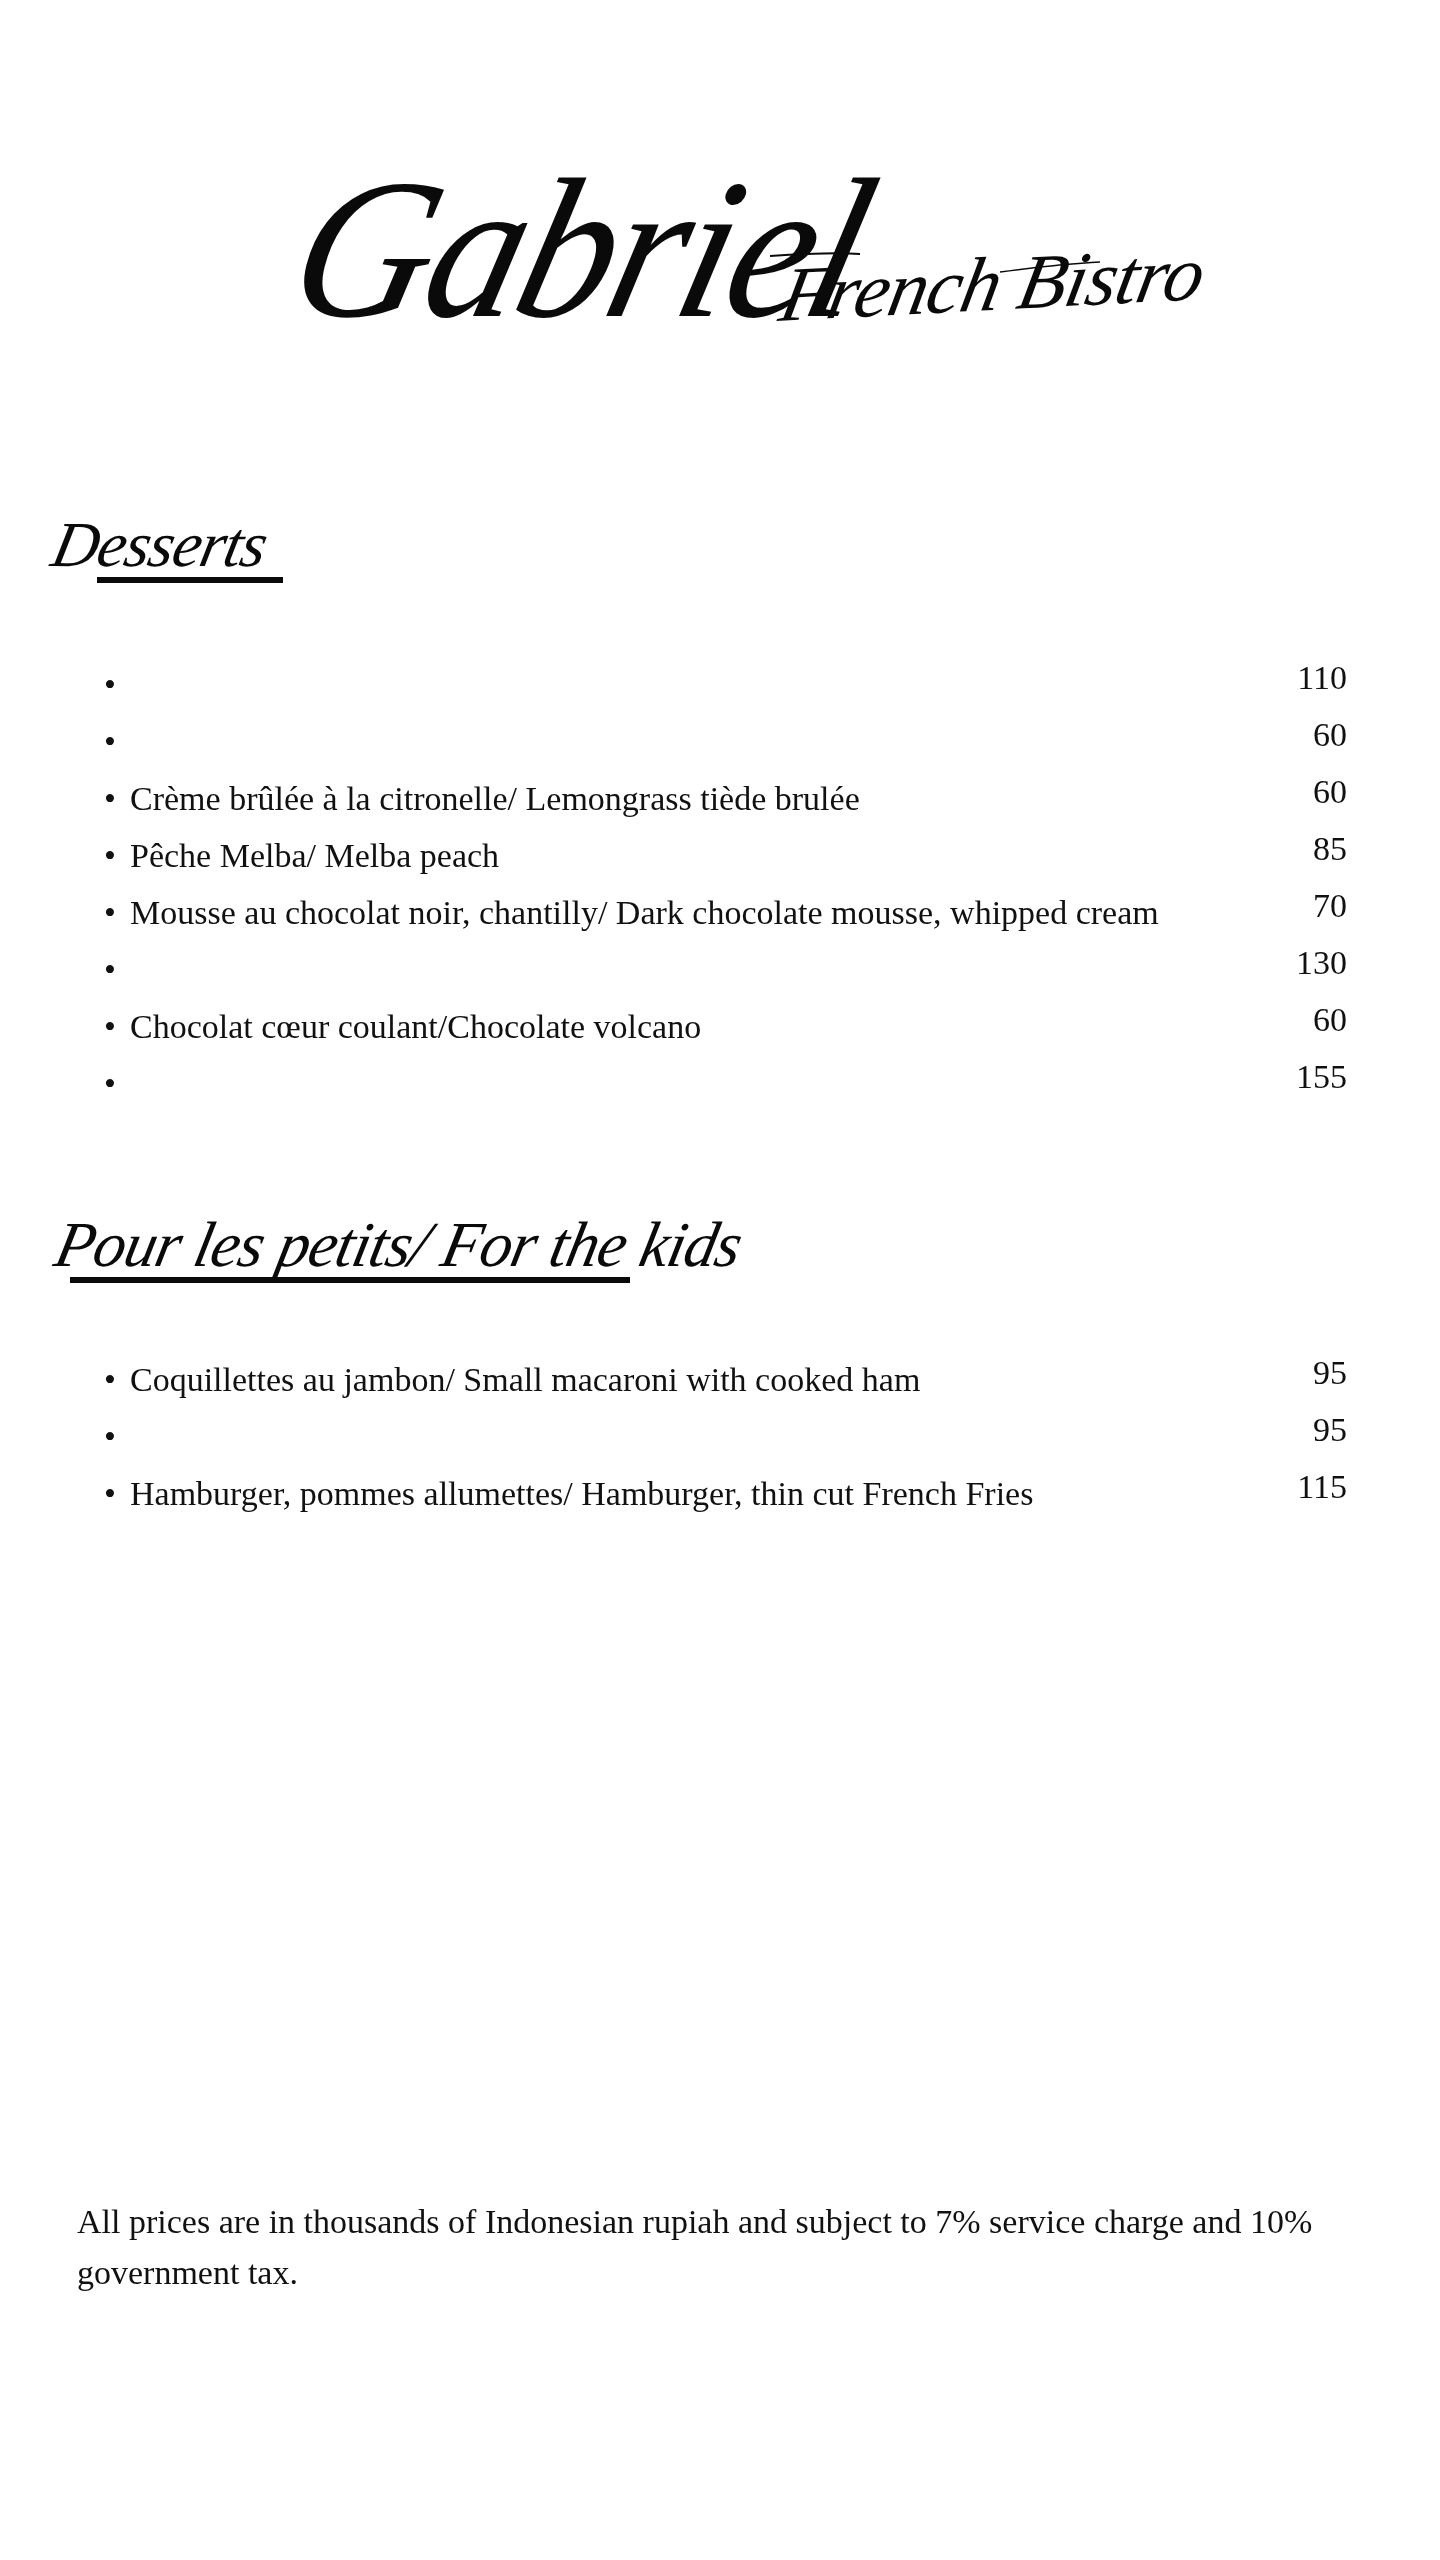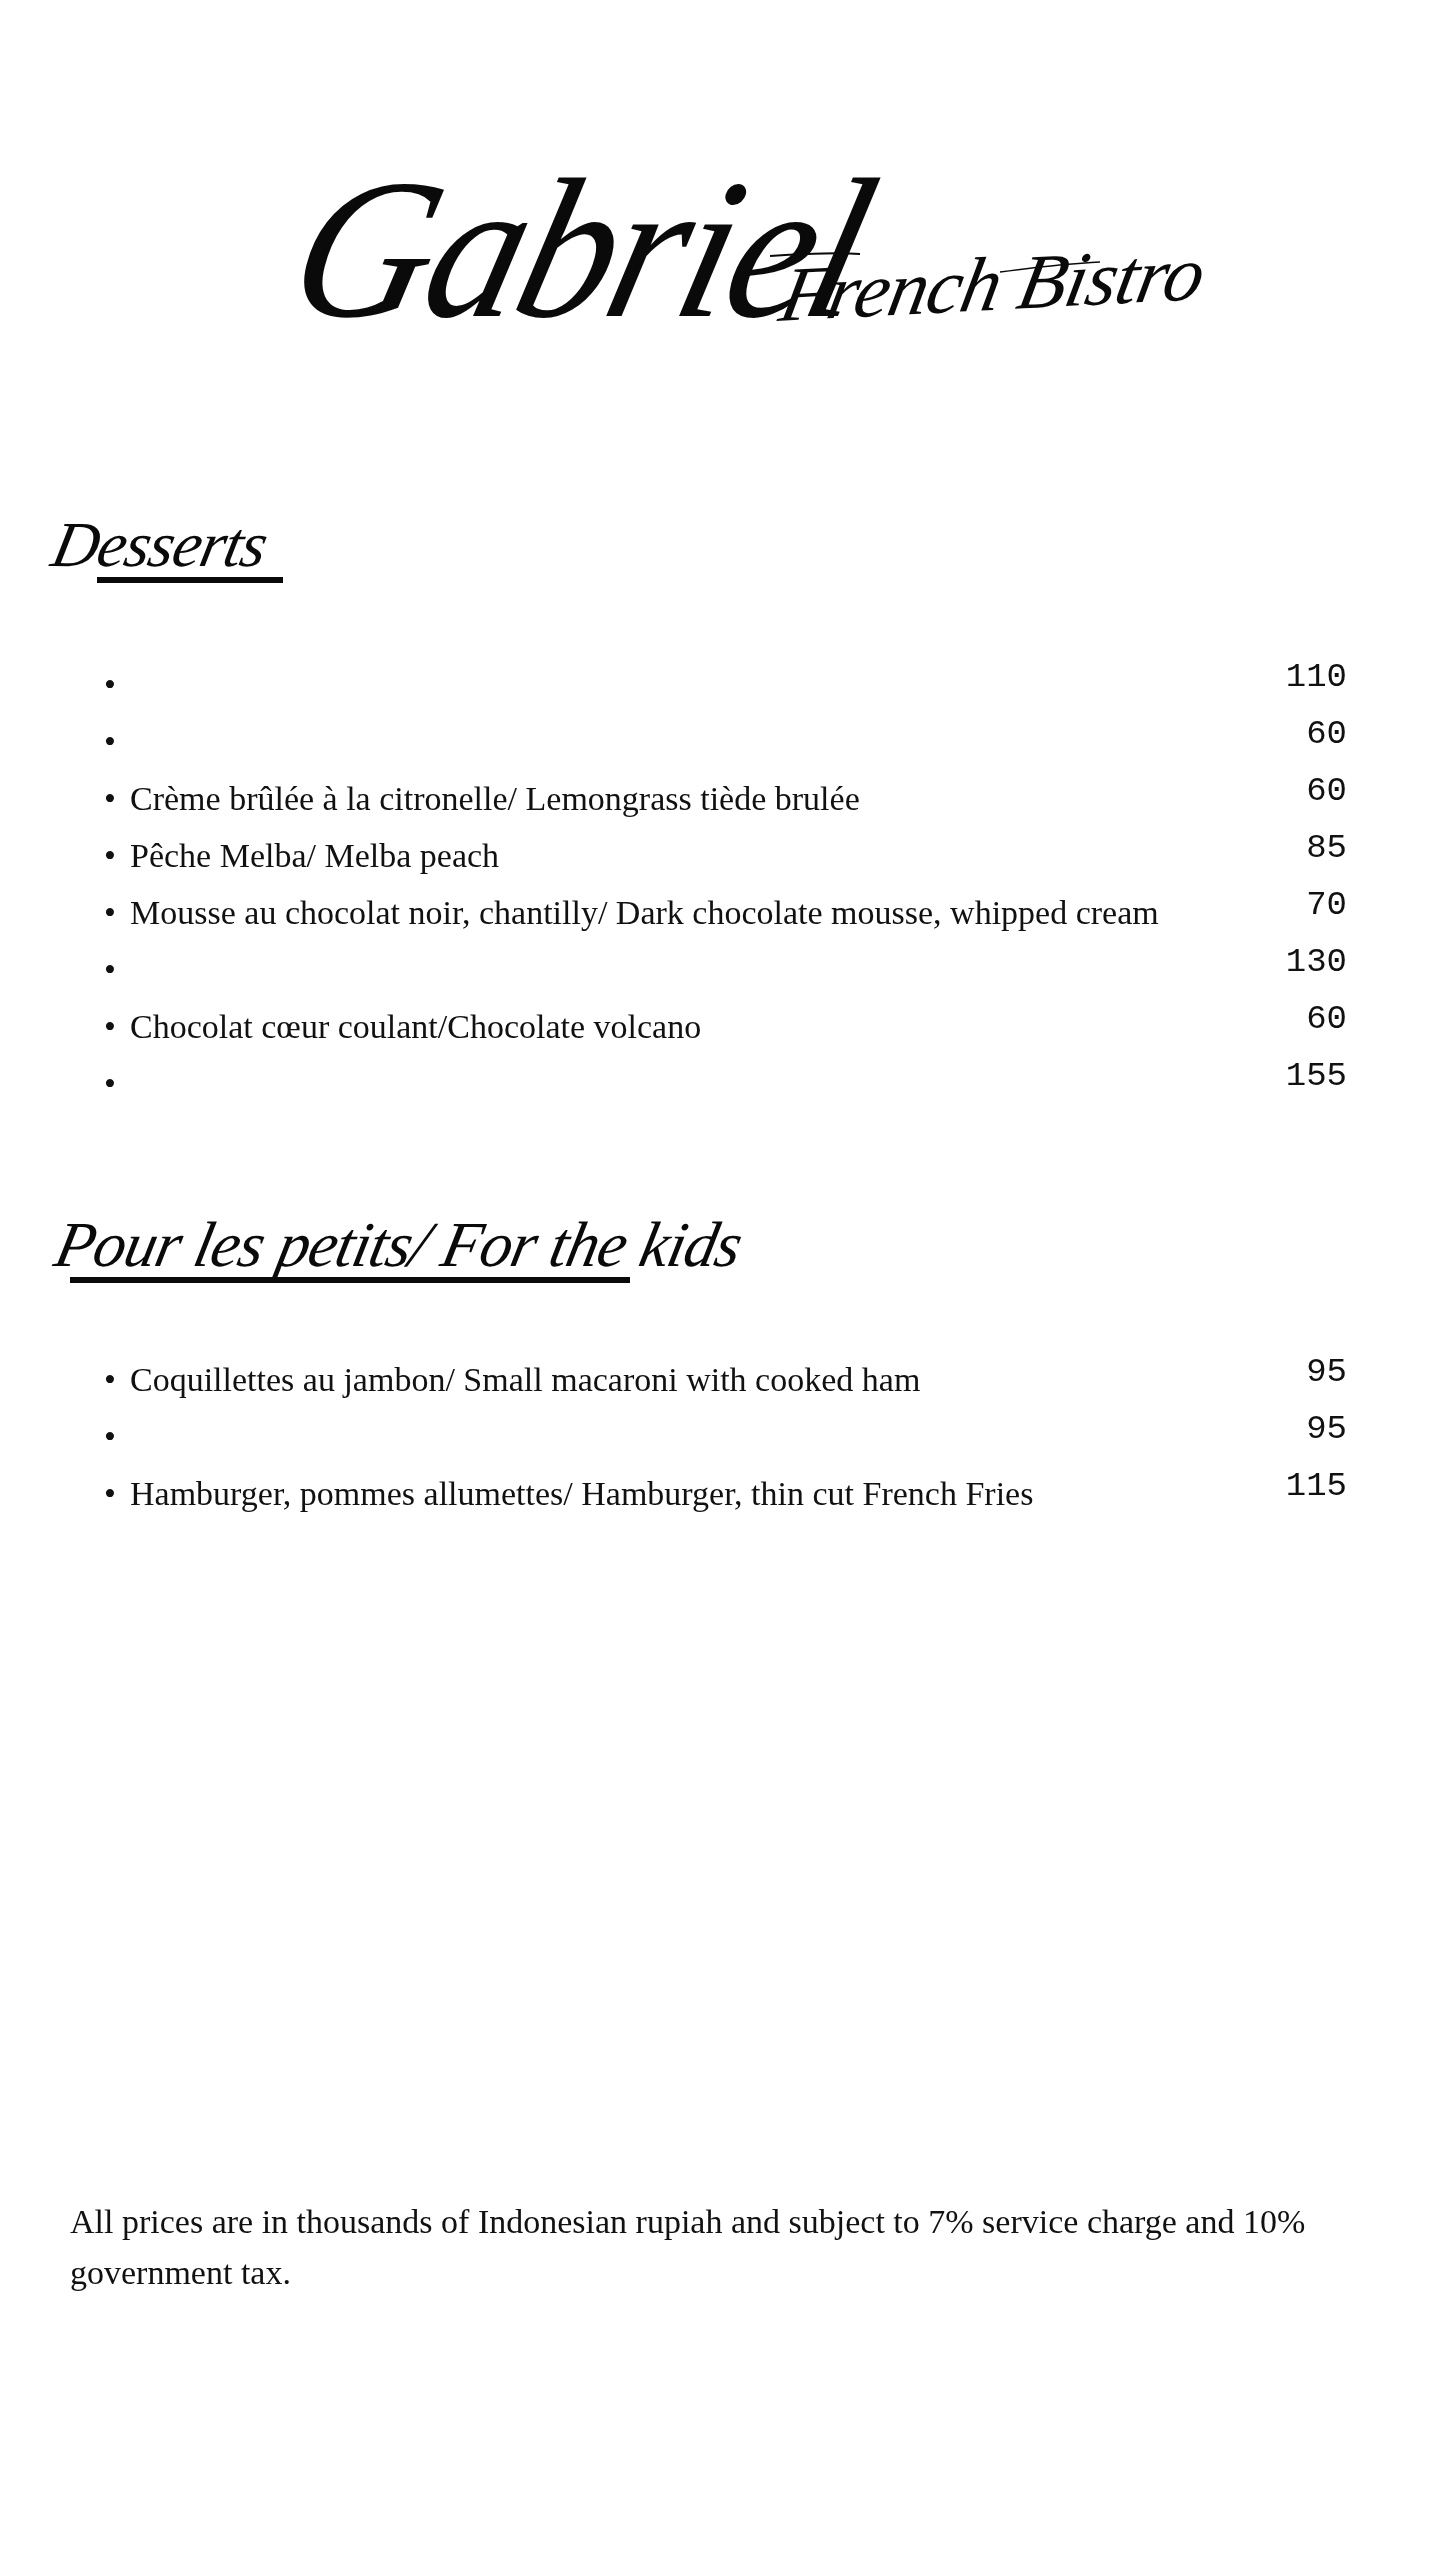--- a/index.html
+++ b/index.html
@@ -118,29 +118,28 @@
       white-space: nowrap;
     }
     .item-price {
       position: absolute;
       right: 93px;
       top: -7px;
       font-size: 34px;
       line-height: 57px;
       text-align: right;
       white-space: nowrap;
-      font-family: Liberation Mono, monospace;
     }
     .desserts-list { top: 656px; }
     .kids-list { top: 1351px; }
 
     
     .footer-note {
       position: absolute;
-      left: 70px;
+      left: 77px;
       top: 2196px;
       width: 1340px;
       font-size: 34px;
       line-height: 51px;
       margin: 0;
     }
   </style>
 </head>
 <body>
 

